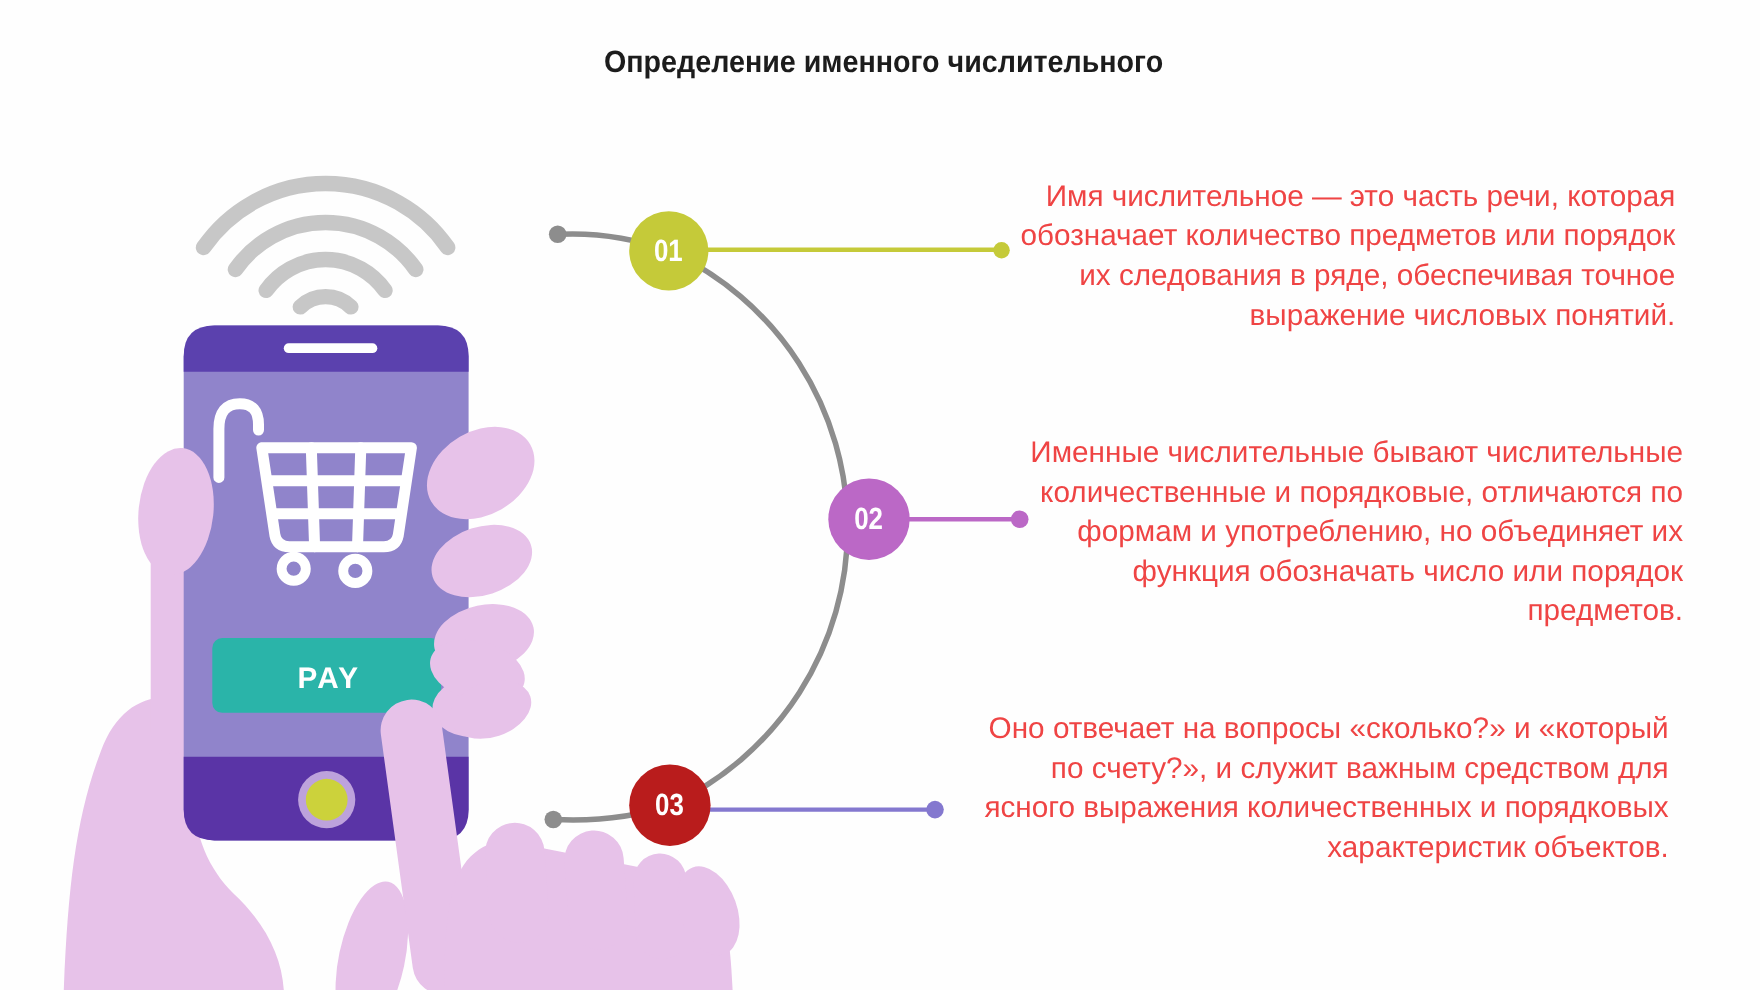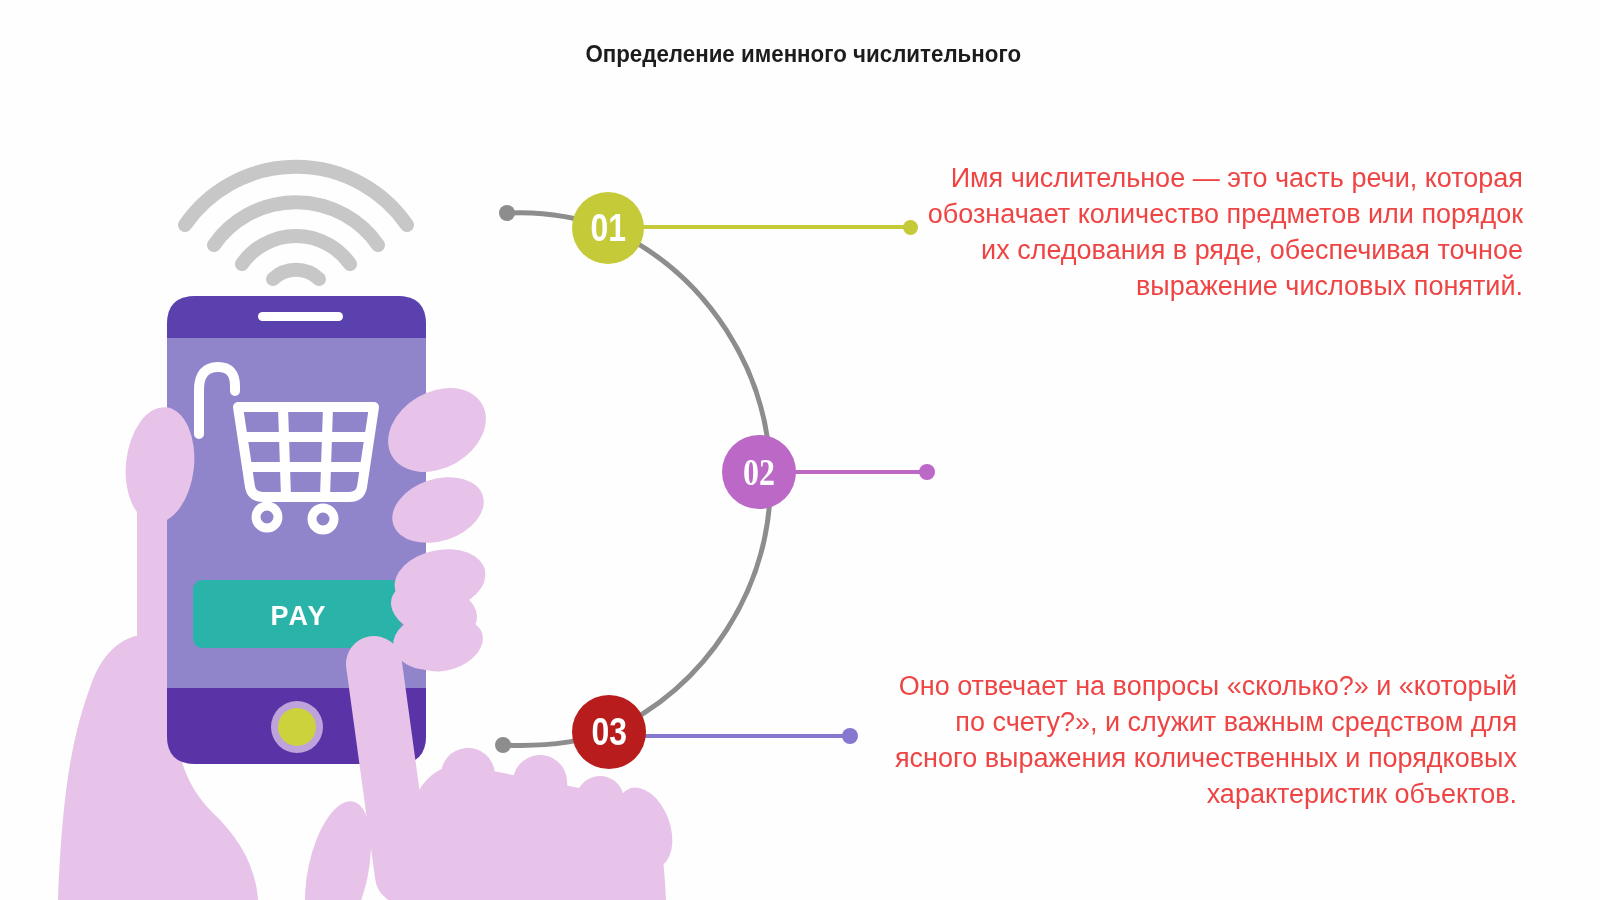--- a/index.html
+++ b/index.html
@@ -8,53 +8,53 @@
     background:#fefefe;
     font-family:"Liberation Sans", sans-serif;
     overflow:hidden;position:relative;
   }
   .stage{position:absolute;inset:0;width:1600px;height:900px;}
   svg.art{position:absolute;left:0;top:0;z-index:1;}
 
   .page-title{
     position:absolute;left:503px;top:40px;width:600px;
     margin:0;text-align:center;z-index:3;
-    font-size:24px;font-weight:bold;color:#1c1c1c;
+    font-size:28px;font-weight:bold;color:#1c1c1c;
   }
   .page-title .squeeze{display:inline-block;transform:scaleX(0.93);transform-origin:center;white-space:nowrap;}
 
   .connector{position:absolute;z-index:2;border-radius:2px;}
   .end-dot{position:absolute;z-index:2;border-radius:50%;}
   .step-circle{
     position:absolute;z-index:3;border-radius:50%;
     display:flex;align-items:center;justify-content:center;
-    color:#ffffff;font-weight:bold;font-size:38px;text-align:center;
+    color:#ffffff;font-weight:bold;font-size:28px;text-align:center;
   }
   .step-circle .squeeze{display:inline-block;transform:scaleX(0.84);}
   .step-text{
     position:absolute;z-index:3;margin:0;
     font-size:27px;line-height:36px;color:#ef4444;
     text-align:right;white-space:pre-line;
   }
 
   
   .line-1{left:608px;top:225px;width:303px;height:4px;}
   .dot-1{left:903px;top:220px;width:15px;height:15px;}
   .circle-1{left:572px;top:192px;width:72px;height:72px;}
   .text-1{top:160px;right:77px;}
   
   .line-2{left:770px;top:470px;width:158px;height:4px;}
   .dot-2{left:919px;top:464px;width:16px;height:16px;}
-  .circle-2{left:722px;top:435px;width:74px;height:74px;font-family:Liberation Serif, serif;}
+  .circle-2{left:753px;top:435px;width:74px;height:74px;}
   .text-2{top:393px;right:70px;}
   
   .line-3{left:609px;top:734px;width:242px;height:4px;}
   .dot-3{left:842px;top:728px;width:16px;height:16px;}
   .circle-3{left:572px;top:695px;width:74px;height:74px;}
-  .text-3{top:668px;right:83px;}
+  .text-3{top:644px;right:83px;}
 
   .pay-text{font-family:"Liberation Sans",sans-serif;font-weight:bold;font-size:27px;letter-spacing:2px;}
 </style>
 </head>
 <body>
 
 <div class="stage">
 
   <svg class="art" width="1600" height="900" viewBox="0 0 1600 900">
 
@@ -138,20 +138,25 @@
   <p class="step-text text-1">Имя числительное — это часть речи, которая
 обозначает количество предметов или порядок
 их следования в ряде, обеспечивая точное
 выражение числовых понятий.</p>
 
   <div class="connector line-2" style="background-color: rgb(187, 104, 198);"></div>
   <div class="end-dot dot-2" style="background-color: rgb(187, 104, 198);"></div>
   <div class="step-circle circle-2" style="background-color: rgb(187, 104, 198);">
     <span class="squeeze">02</span>
   </div>
+  <p class="step-text text-2">Именные числительные бывают числительные
+количественные и порядковые, отличаются по
+формам и употреблению, но объединяет их
+функция обозначать число или порядок
+предметов.</p>
 
   <div class="connector line-3" style="background-color: rgb(132, 120, 207);"></div>
   <div class="end-dot dot-3" style="background-color: rgb(132, 120, 207);"></div>
   <div class="step-circle circle-3" style="background-color: #b91c1c;">
     <span class="squeeze">03</span>
   </div>
   <p class="step-text text-3">Оно отвечает на вопросы «сколько?» и «который
 по счету?», и служит важным средством для
 ясного выражения количественных и порядковых
 характеристик объектов.</p>

